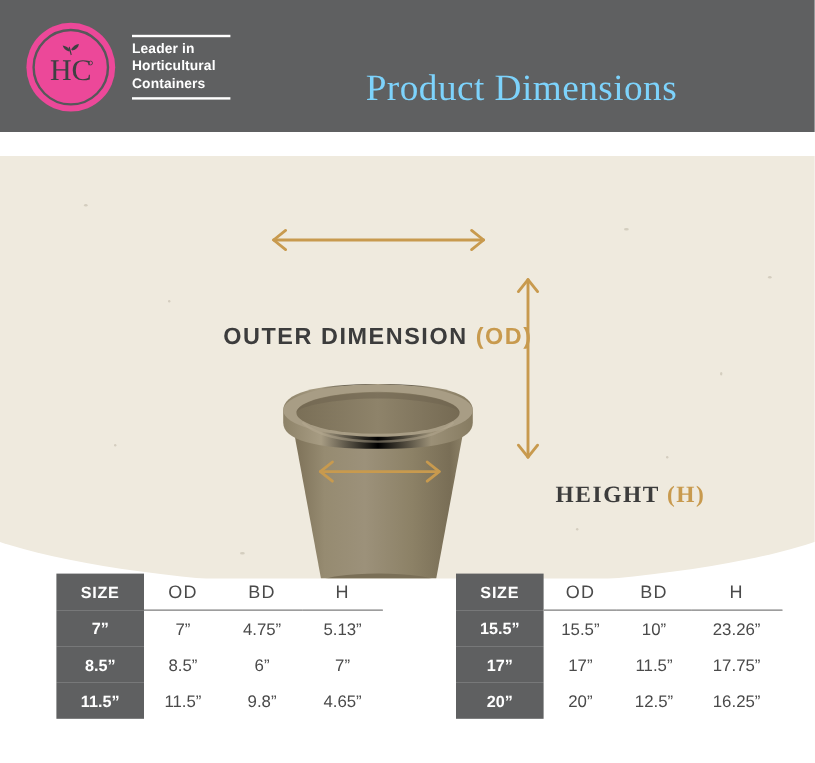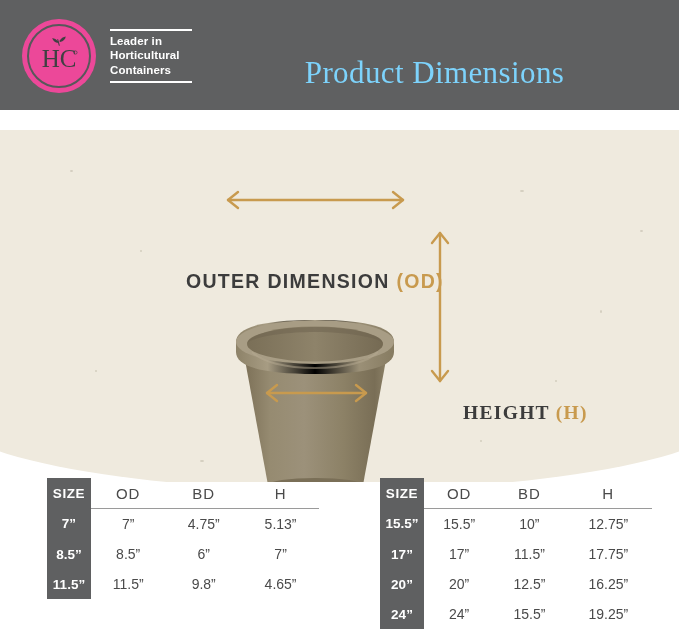--- a/index.html
+++ b/index.html
@@ -139,21 +139,21 @@
   .spec-table th,
   .spec-table td {
     padding: 0;
     height: 30px;
     text-align: center;
     vertical-align: middle;
     font-weight: normal;
   }
   .spec-table th.col-size,
   .spec-table td.col-size {
-    width: 44px;
+    width: 73px;
     background: #5f6061;
     color: #ffffff;
     font-weight: bold;
     font-size: 13.5px;
   }
   .spec-table th.col-size {
     letter-spacing: 0.6px;
   }
   .spec-table thead th:not(.col-size) {
     font-size: 15px;
@@ -337,36 +337,30 @@
         <th>OD</th>
         <th>BD</th>
         <th>H</th>
       </tr>
     </thead>
     <tbody>
       <tr>
         <td class="col-size">15.5”</td>
         <td>15.5”</td>
         <td>10”</td>
-        <td>12.75”</td>
+        <td>23.26”</td>
       </tr>
       <tr>
         <td class="col-size">17”</td>
         <td>17”</td>
         <td>11.5”</td>
         <td>17.75”</td>
       </tr>
       <tr>
         <td class="col-size">20”</td>
         <td>20”</td>
         <td>12.5”</td>
         <td>16.25”</td>
       </tr>
-      <tr>
-        <td class="col-size">24”</td>
-        <td>24”</td>
-        <td>15.5”</td>
-        <td>19.25”</td>
-      </tr>
     </tbody>
   </table>
 
 </div>
 
 </body></html>

